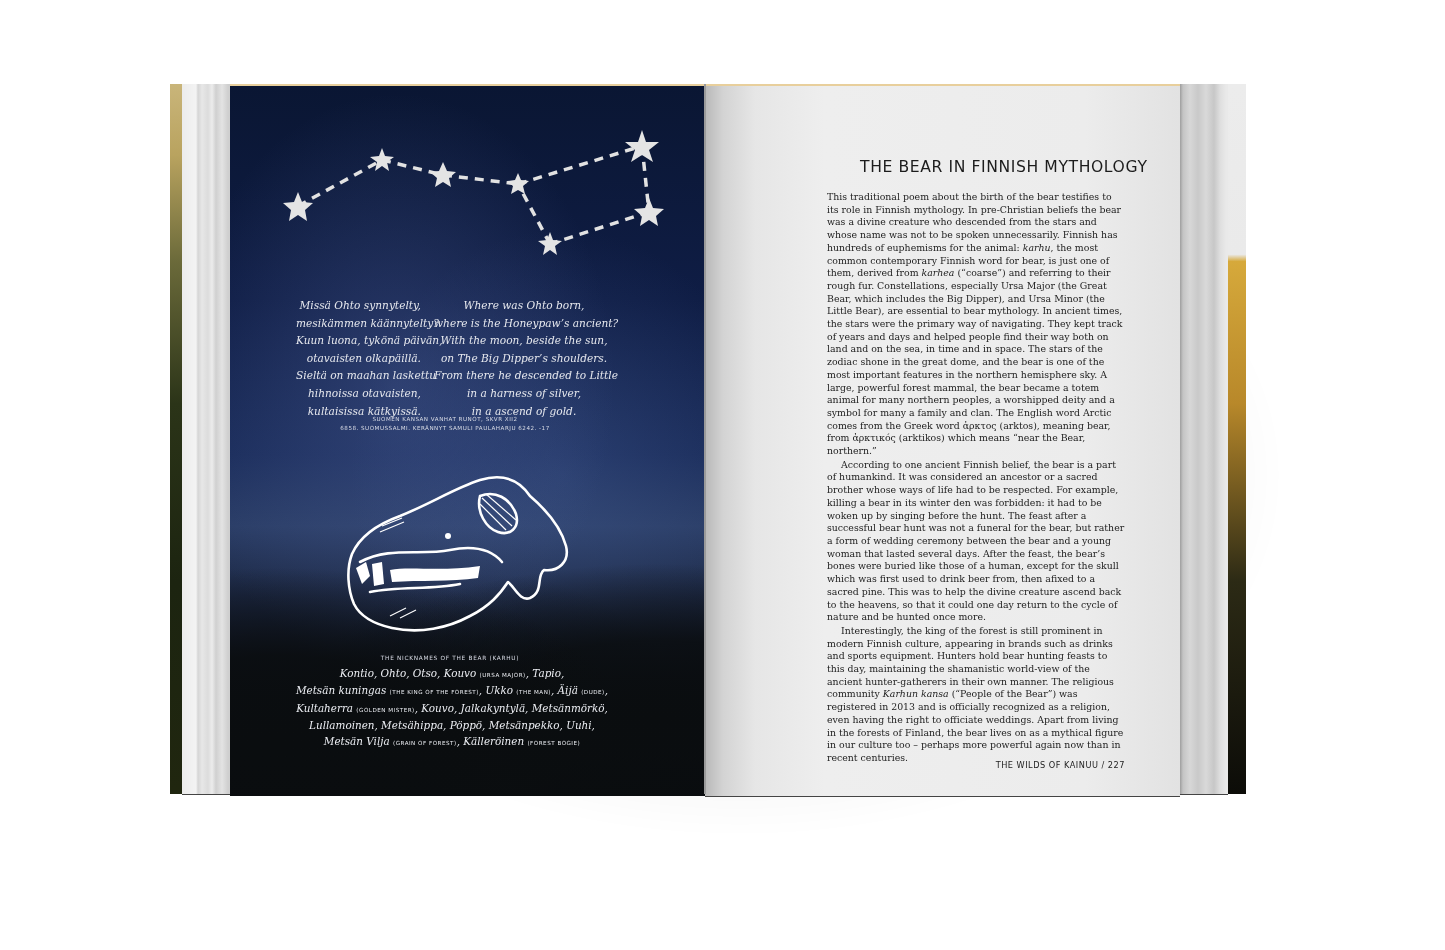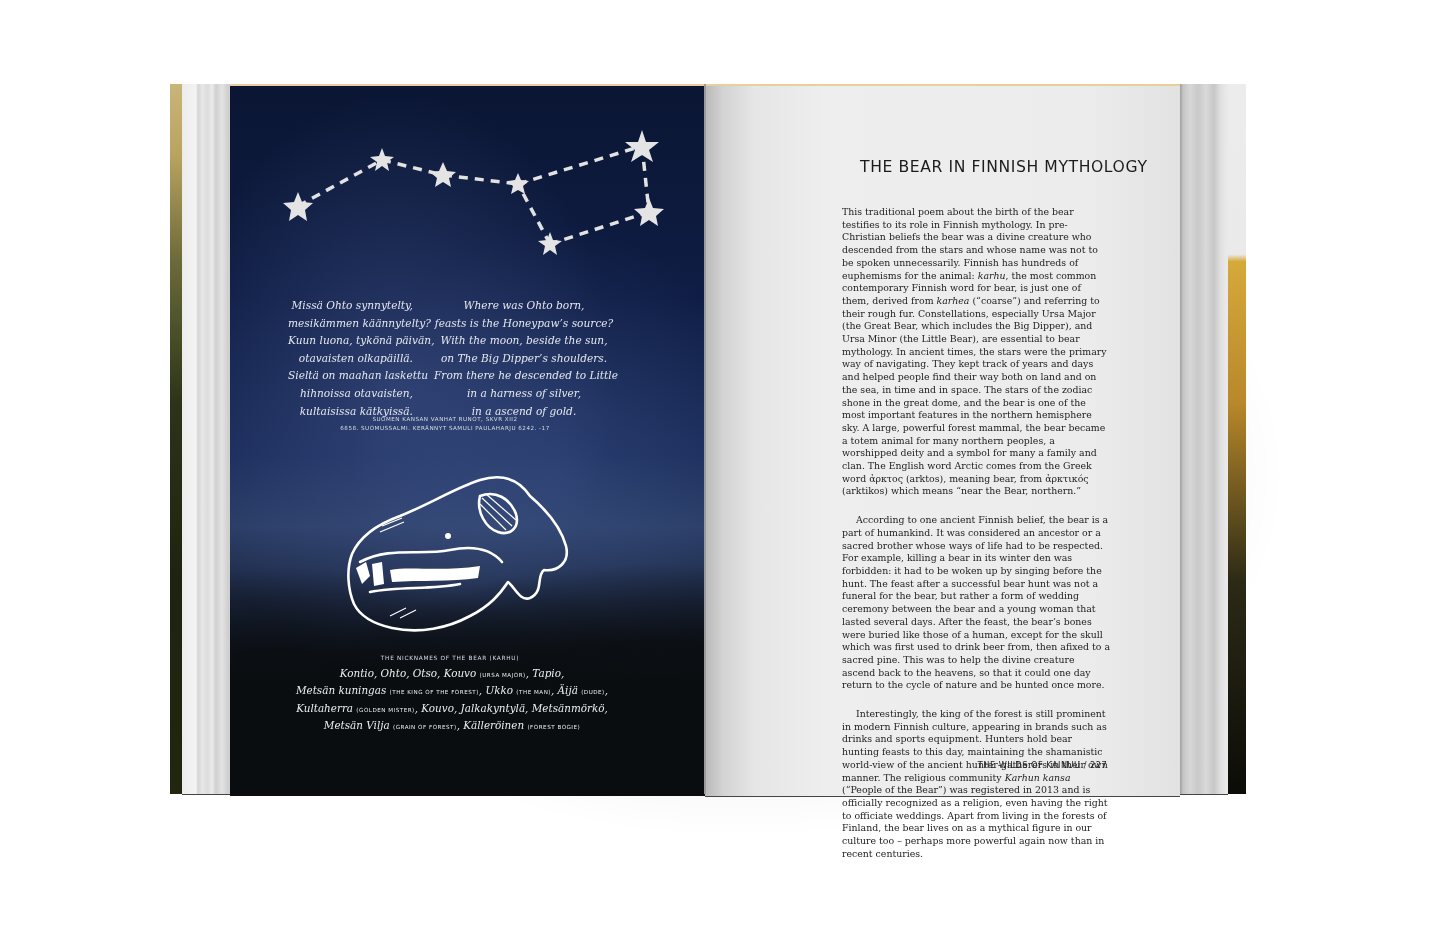--- a/index.html
+++ b/index.html
@@ -24,36 +24,36 @@
       radial-gradient(ellipse at 10% 80%, #0a0d0f 0, rgba(10,13,15,0.9) 30%, rgba(0,0,0,0) 60%),
       radial-gradient(ellipse at 90% 70%, #0a0d0f 0, rgba(10,13,15,0.85) 30%, rgba(0,0,0,0) 60%),
       radial-gradient(ellipse at 55% 95%, #0b0e10 0, rgba(0,0,0,0) 60%); }
   .page-right { position:absolute; left:705px; top:84px; width:475px; height:710px;
     background:linear-gradient(90deg,#b8b8b8 0,#d3d3d3 18px,#e6e6e6 50px,#eeeeee 120px,#ececec 380px,#e2e2e2 475px);
     border-top:2px solid #e8cf9c; border-bottom:1px solid #444; }
   .gutter { position:absolute; left:704px; top:84px; width:2px; height:710px; background:#9a9a9a; }
 
   .constellation { position:absolute; left:270px; top:120px; }
   .poem { position:absolute; left:280px; top:297px; width:330px; color:#e6e8ee; font-family:"DejaVu Serif", serif; font-style:italic; font-size:10.6px; line-height:17.6px; }
-  .poem .col-fi { position:absolute; left:8px; top:0; width:125px; text-align:right; }
+  .poem .col-fi { position:absolute; left:16px; top:0; width:125px; text-align:right; }
   .poem .col-en { position:absolute; left:154px; top:0; width:180px; text-align:center; }
   .poem .line { display:block; white-space:nowrap; }
   .source { position:absolute; left:290px; top:415px; width:310px; text-align:center; color:#d9dce6; font-family:"DejaVu Sans", sans-serif; font-size:5.6px; letter-spacing:0.5px; line-height:9px; }
   .skull { position:absolute; left:330px; top:466px; }
   .nick-title { position:absolute; left:300px; top:655px; width:300px; text-align:center; color:#d9dce6; font-family:"DejaVu Sans", sans-serif; font-size:5.8px; letter-spacing:0.7px; }
   .nicknames { position:absolute; left:272px; top:666px; width:360px; text-align:center; color:#eceef3; font-style:italic; font-size:10.4px; line-height:15.4px; }
   .nicknames .line { display:block; white-space:nowrap; }
   .nicknames .sc { font-style:normal; font-family:"DejaVu Sans", sans-serif; font-size:5.6px; letter-spacing:0.5px; }
 
   .title { position:absolute; left:826px; top:158px; width:320px; font-family:"DejaVu Sans", sans-serif; font-size:15.6px; letter-spacing:0.6px; color:#1c1c1c; white-space:nowrap;margin-left:34px; }
   .body { position:absolute; left:826px; top:190px; width:300px; font-family:"DejaVu Serif", serif; font-size:9.4px; line-height:12.7px; color:#222; text-align:left; }
-  .body p { margin:16px; }
+  .body p { margin:1px; }
   .body p + p { text-indent:14px; }
   .body i { font-style:italic; }
-  .footer { position:absolute; left:960px; top:760px; width:165px; text-align:center; font-family:"DejaVu Sans", sans-serif; font-size:8.2px; letter-spacing:0.5px; color:#222; white-space:nowrap; }
+  .footer { position:absolute; left:960px; top:760px; width:165px; text-align:right; font-family:"DejaVu Sans", sans-serif; font-size:8.2px; letter-spacing:0.5px; color:#222; white-space:nowrap; }
 </style>
 </head>
 <body>
 
 <div class="shadow"></div>
 <div class="cover-left"></div>
 <div class="cover-right"></div>
 <div class="edge-left"></div>
 <div class="edge-right"></div>
 
@@ -87,21 +87,21 @@
     <span class="line">Missä Ohto synnytelty,</span>
     <span class="line">mesikämmen käännytelty?</span>
     <span class="line">Kuun luona, tykönä päivän,</span>
     <span class="line">otavaisten olkapäillä.</span>
     <span class="line">Sieltä on maahan laskettu</span>
     <span class="line">hihnoissa otavaisten,</span>
     <span class="line">kultaisissa kätkyissä.</span>
   </div>
   <div class="col-en">
     <span class="line">Where was Ohto born,</span>
-    <span class="line">feasts is the Honeypaw’s source?</span>
+    <span class="line">where is the Honeypaw’s ancient?</span>
     <span class="line">With the moon, beside the sun,</span>
     <span class="line">on The Big Dipper’s shoulders.</span>
     <span class="line">From there he descended to Little</span>
     <span class="line">in a harness of silver,</span>
     <span class="line">in a ascend of gold.</span>
   </div>
 </div>
 
 <div class="source">
   <div>SUOMEN KANSAN VANHAT RUNOT, SKVR XII2</div>
@@ -130,20 +130,21 @@
     <line x1="60" y1="150" x2="76" y2="142"></line>
     <line x1="70" y1="152" x2="86" y2="144"></line>
   </g>
 </svg>
 
 <div class="nick-title">THE NICKNAMES OF THE BEAR (KARHU)</div>
 <div class="nicknames">
   <span class="line"><span>Kontio, Ohto, Otso, Kouvo </span><span class="sc">(URSA MAJOR)</span><span>, Tapio,</span></span>
   <span class="line"><span>Metsän kuningas </span><span class="sc">(THE KING OF THE FOREST)</span><span>, Ukko </span><span class="sc">(THE MAN)</span><span>, Äijä </span><span class="sc">(DUDE)</span><span>,</span></span>
   <span class="line"><span>Kultaherra </span><span class="sc">(GOLDEN MISTER)</span><span>, Kouvo, Jalkakyntylä, Metsänmörkö,</span></span>
+  <span class="line">Lullamoinen, Metsähippa, Pöppö, Metsänpekko, Uuhi,</span>
   <span class="line"><span>Metsän Vilja </span><span class="sc">(GRAIN OF FOREST)</span><span>, Källeröinen </span><span class="sc">(FOREST BOGIE)</span></span>
 </div>
 
 <div class="page-right"></div>
 <div class="gutter"></div>
 
 <div class="title">THE BEAR IN FINNISH MYTHOLOGY</div>
 
 <div class="body">
   <p><span>This traditional poem about the birth of the bear testifies to its role in Finnish mythology. In pre-Christian beliefs the bear was a divine creature who descended from the stars and whose name was not to be spoken unnecessarily. Finnish has hundreds of euphemisms for the animal: </span><i>karhu</i><span>, the most common contempo­rary Finnish word for bear, is just one of them, derived from </span><i>karhea</i><span> (“coarse”) and referring to their rough fur. Constellations, especial­ly Ursa Major (the Great Bear, which includes the Big Dipper), and Ursa Minor (the Little Bear), are essential to bear mythology. In ancient times, the stars were the primary way of navigating. They kept track of years and days and helped people find their way both on land and on the sea, in time and in space. The stars of the zodiac shone in the great dome, and the bear is one of the most important features in the northern hemisphere sky. A large, powerful forest mammal, the bear became a totem animal for many northern peoples, a worshipped deity and a symbol for many a family and clan. The English word Arctic comes from the Greek word ἀρκτος (arktos), meaning bear, from ἀρκτικός (arktikos) which means “near the Bear, northern.”</span></p>

